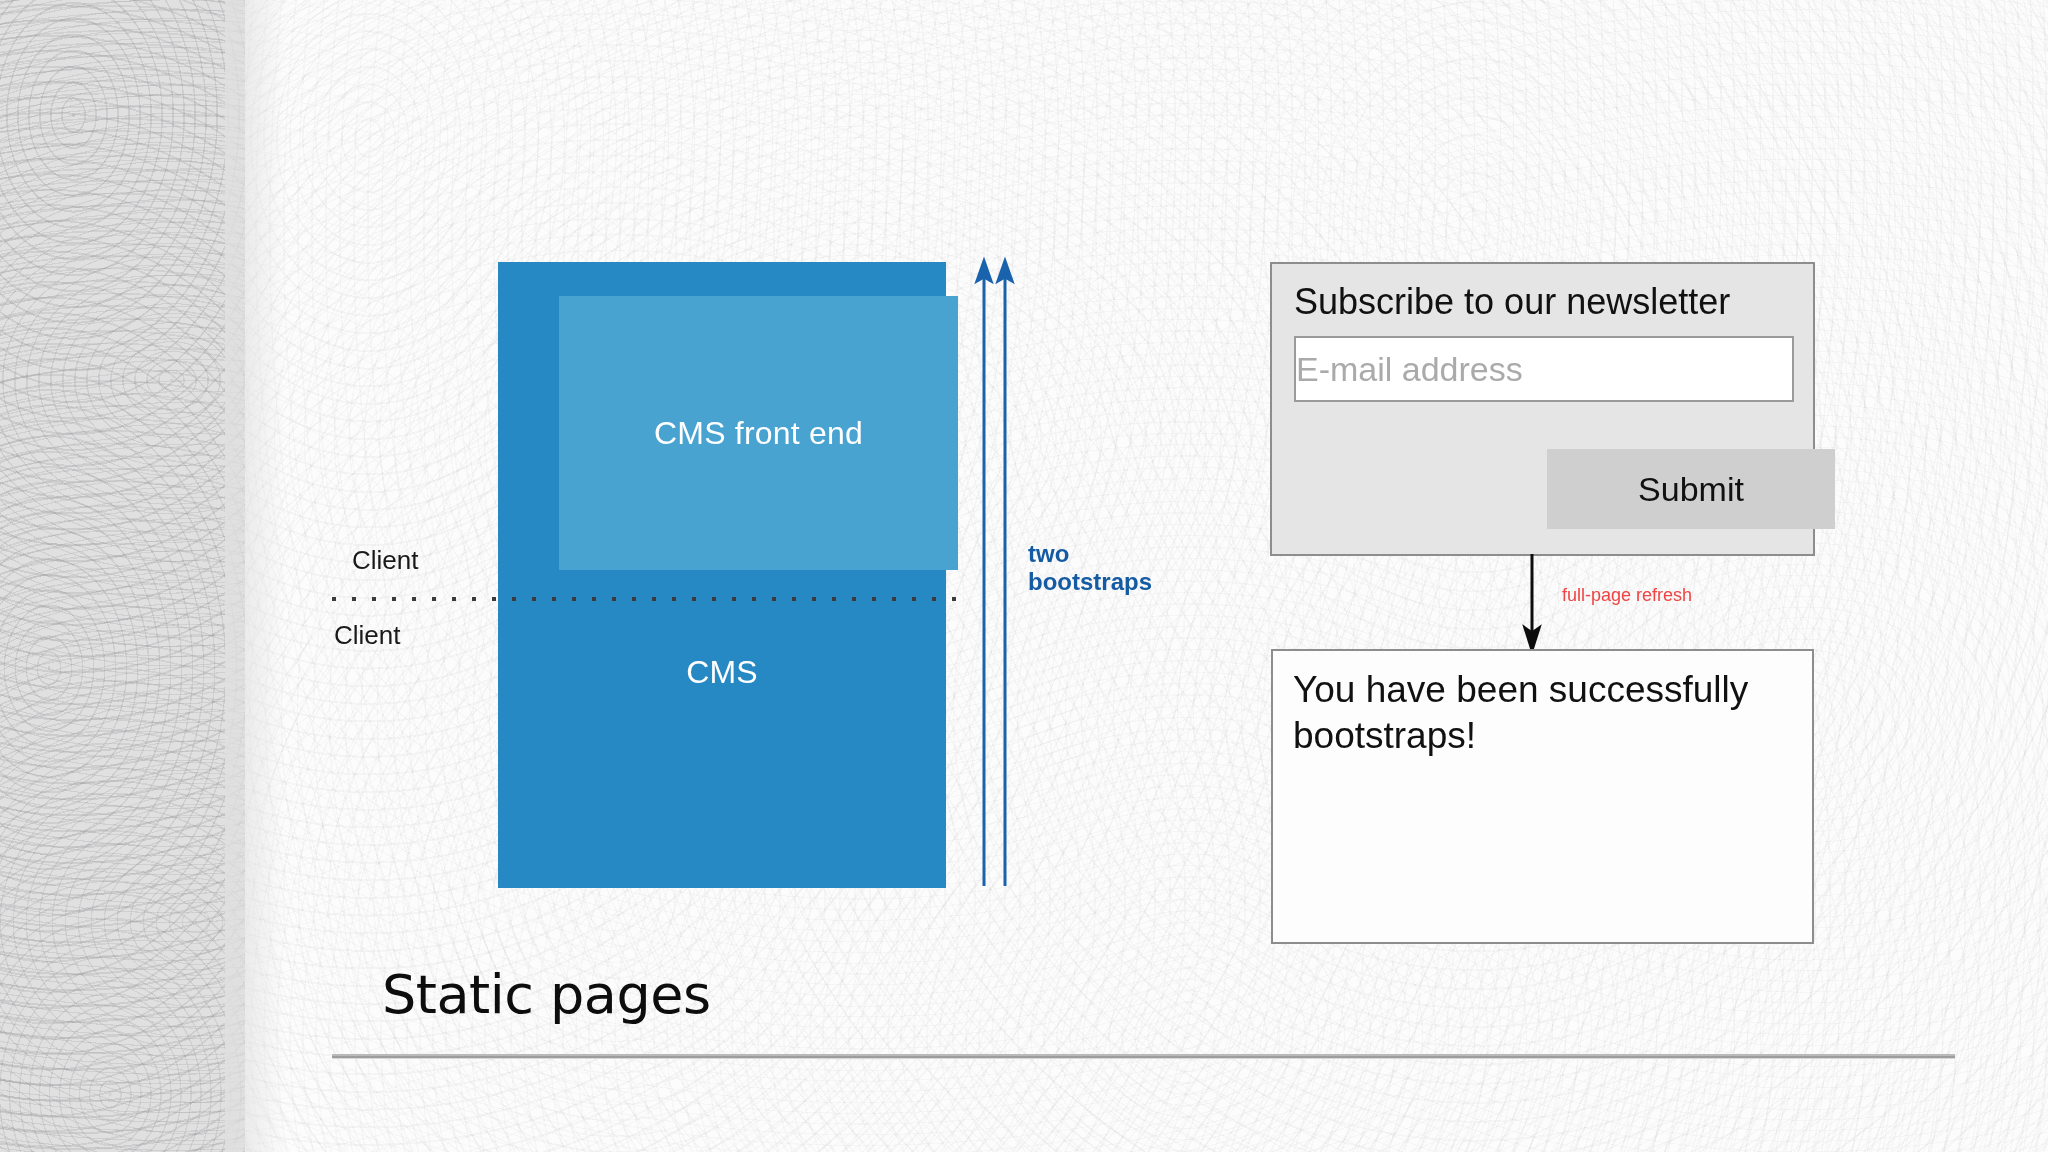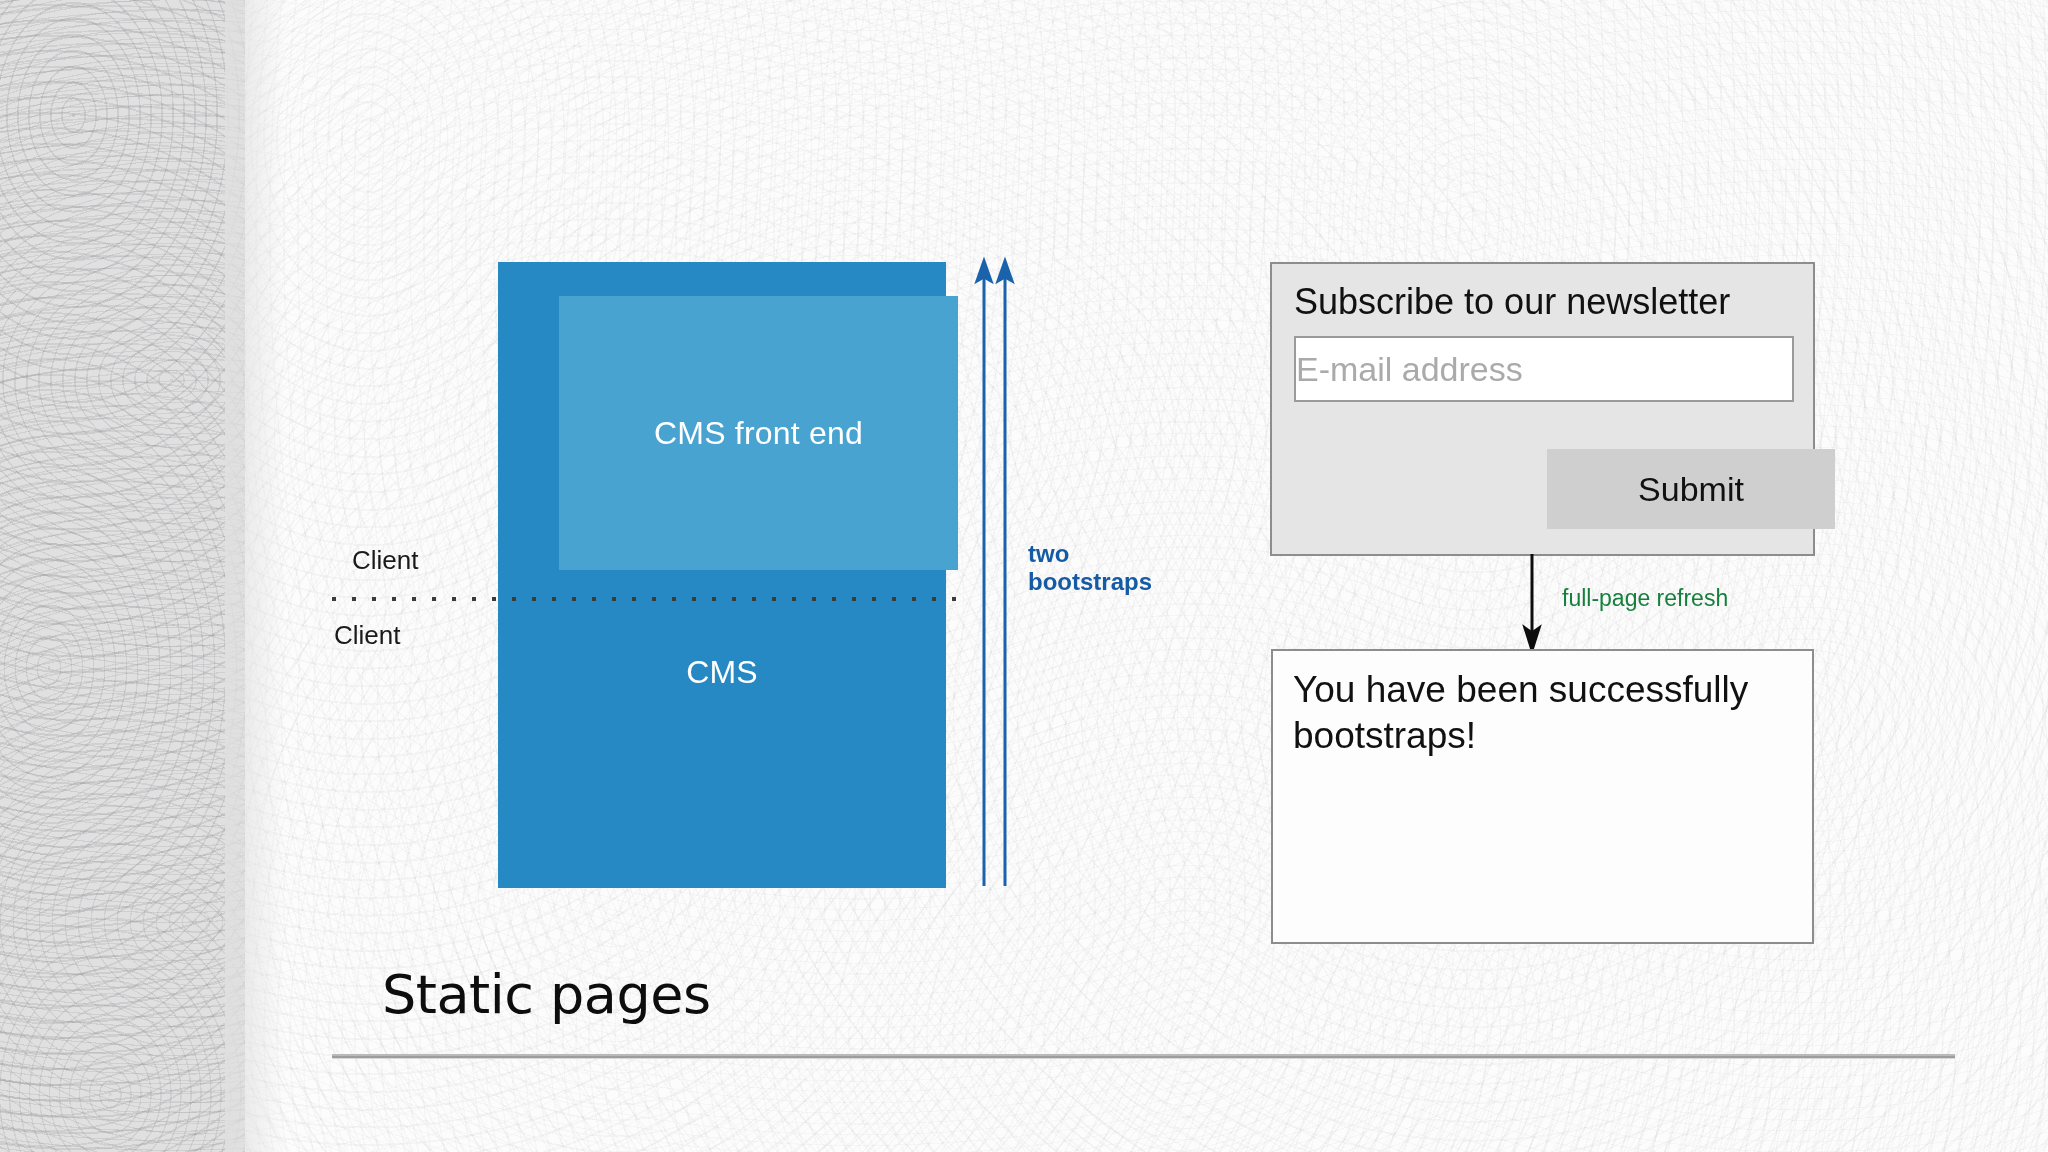--- a/index.html
+++ b/index.html
@@ -158,22 +158,22 @@
 
   
   .refresh-arrow {
     position: absolute;
     left: 1520px; top: 554px;
     width: 40px; height: 98px;
   }
   .refresh-label {
     position: absolute;
     left: 1562px; top: 585px;
-    font-size: 23px;
-    color: #15803d;
+    font-size: 18px;
+    color: #ef4444;
     white-space: nowrap;
   }
 
   
   .success-box {
     position: absolute;
     left: 1271px; top: 649px;
     width: 543px; height: 295px;
     background: #fdfdfd;
     border: 2px solid #8d8d8d;

